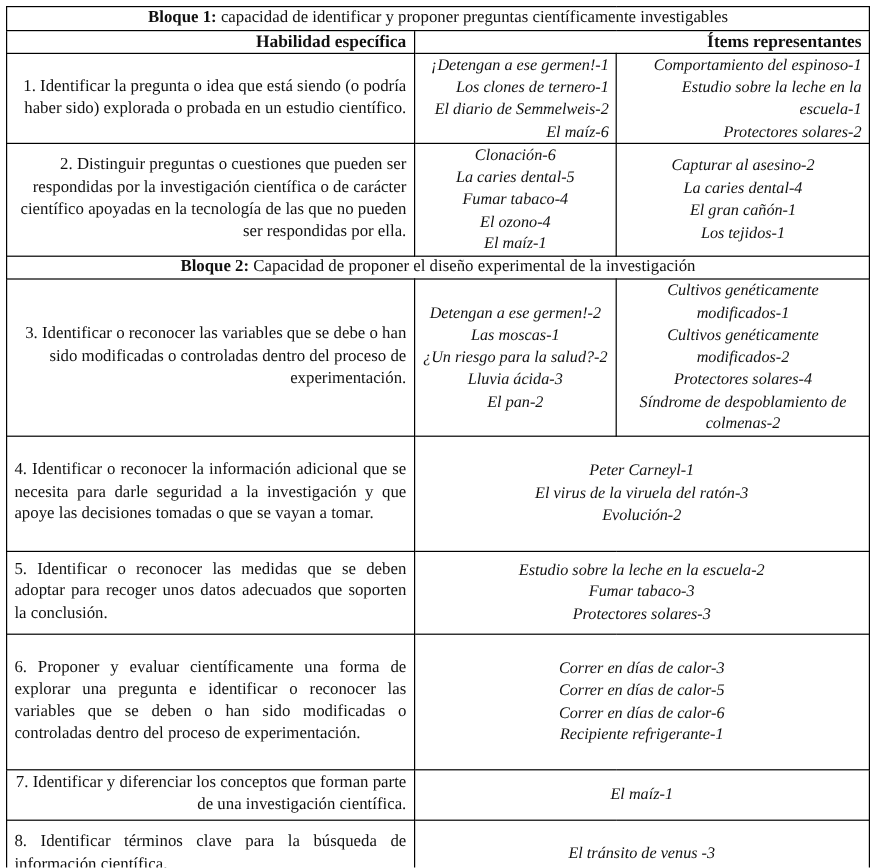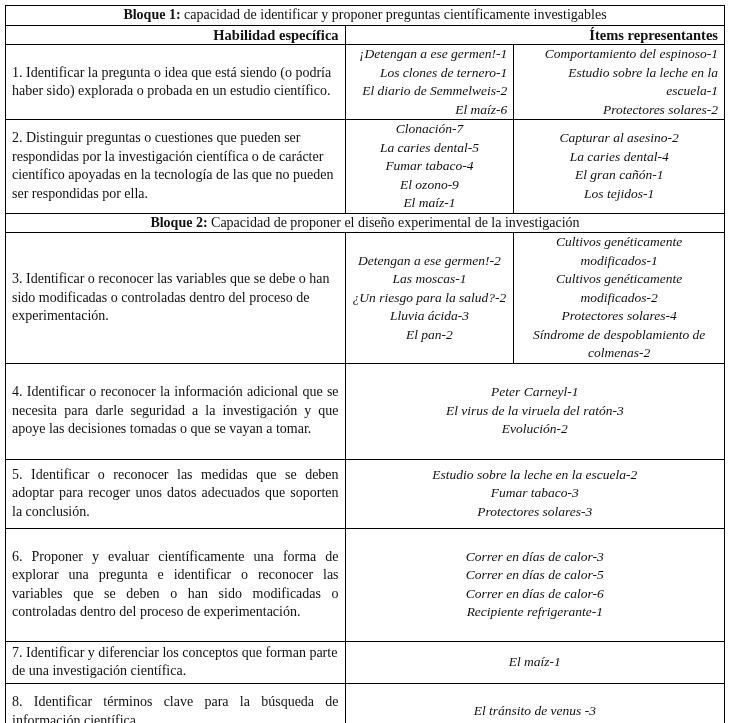--- a/index.html
+++ b/index.html
@@ -7,21 +7,21 @@
          font-family:"Liberation Serif","DejaVu Serif",serif; color:#111; }
   table.main { position:absolute; left:5px; top:5px; width:720px;
                border-collapse:collapse; table-layout:fixed; font-size:14px; line-height:18.5px; }
   table.main td { border:1.5px solid #000; padding:0 6px; vertical-align:middle; }
   .c1 { width:324px; }
   .c2 { width:161px; }
   .c3 { width:201px; }
   .block { text-align:center; height:17px; }
   .block b { font-weight:bold; }
   .colhead { text-align:right; font-weight:bold; height:17px; font-size:14.5px; }
-  .skill { text-align:left; }
+  .skill { text-align:right; }
   .just { text-align:justify; text-align-last:left; }
   .items { font-style:italic; font-size:13.5px; line-height:18.5px; }
   .items .it { display:block; }
   .left { text-align:right; }
   .center { text-align:center; }
   .thin td { border-top-width:1px; }
 </style>
 </head>
 <body>
 
@@ -53,24 +53,24 @@
     </td>
     <td class="items left">
       <span class="it">Comportamiento del espinoso-1</span>
       <span class="it">Estudio sobre la leche en la escuela-1</span>
       <span class="it">Protectores solares-2</span>
     </td>
   </tr>
   <tr style="height:93px">
     <td class="skill">2. Distinguir preguntas o cuestiones que pueden ser respondidas por la investigación científica o de carácter científico apoyadas en la tecnología de las que no pueden ser respondidas por ella.</td>
     <td class="items center">
-      <span class="it">Clonación-7</span>
+      <span class="it">Clonación-6</span>
       <span class="it">La caries dental-5</span>
       <span class="it">Fumar tabaco-4</span>
-      <span class="it">El ozono-9</span>
+      <span class="it">El ozono-4</span>
       <span class="it">El maíz-1</span>
     </td>
     <td class="items center">
       <span class="it">Capturar al asesino-2</span>
       <span class="it">La caries dental-4</span>
       <span class="it">El gran cañón-1</span>
       <span class="it">Los tejidos-1</span>
     </td>
   </tr>
 

